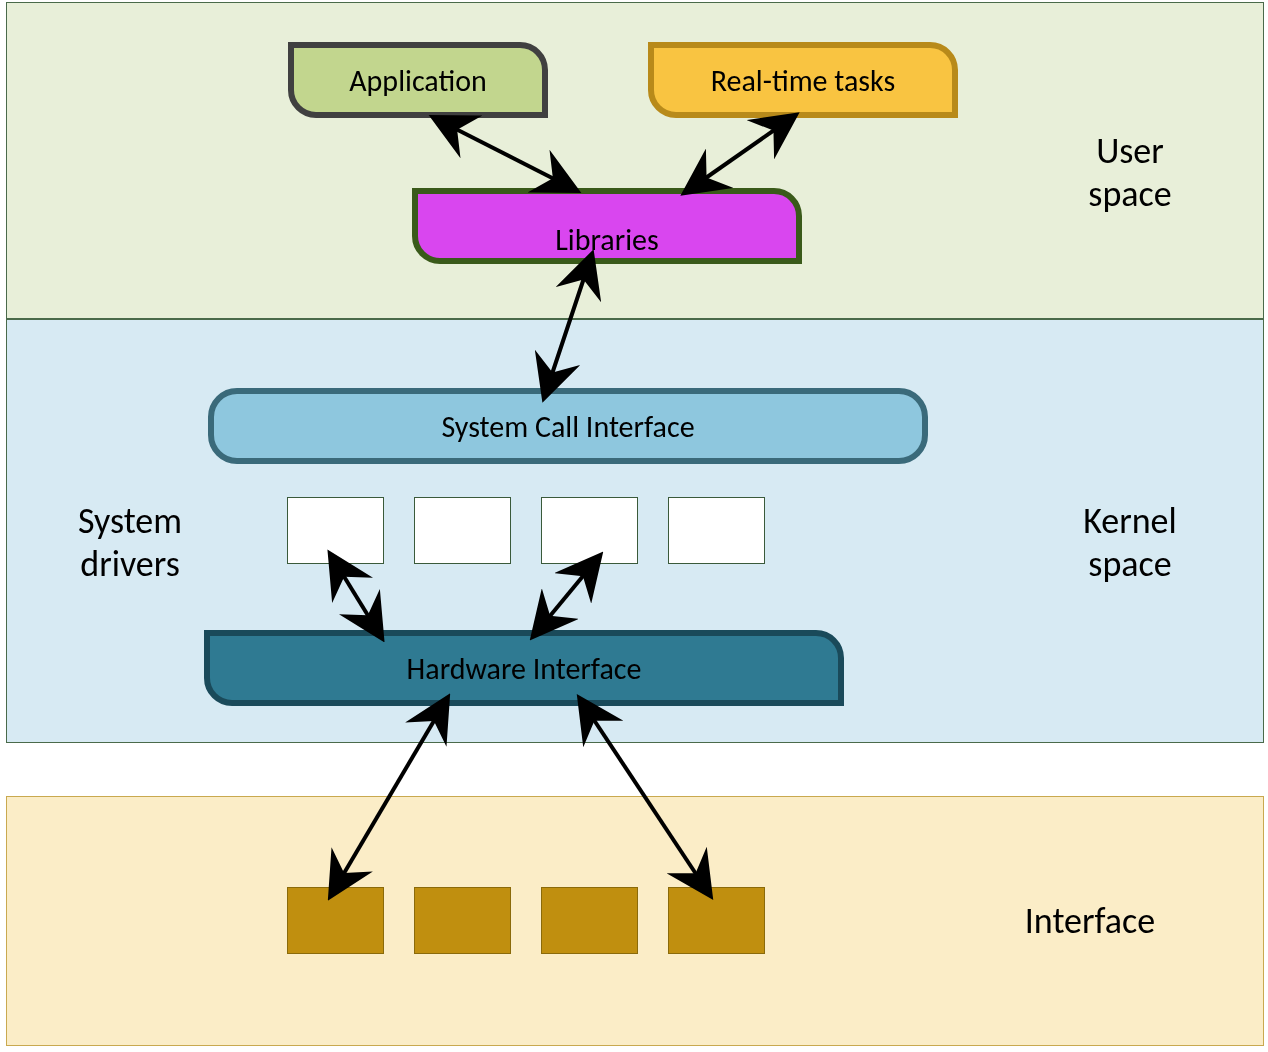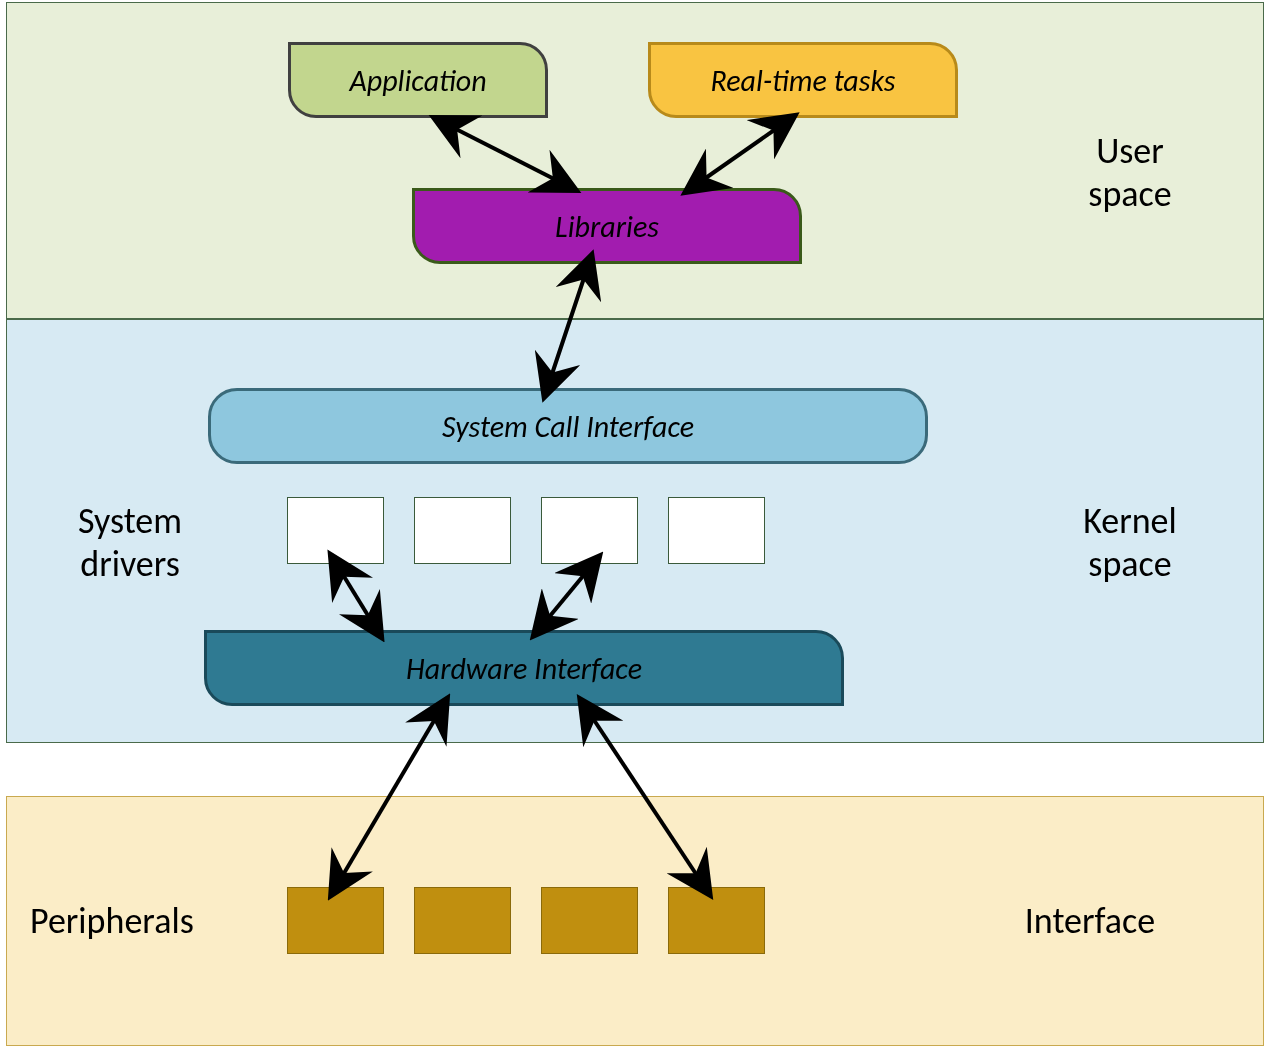--- a/index.html
+++ b/index.html
@@ -21,24 +21,23 @@
   .shape {
     position: absolute;
     display: flex;
     align-items: center;
     justify-content: center;
     font-size: 30px;
     color: #000;
     box-sizing: border-box;
   }
   .tab-shape {
-    border: 3px solid #404040;
+    border: 6px solid #404040;
     border-top-right-radius: 28px;
     border-bottom-left-radius: 28px;
-    font-style: italic;
   }
   .label {
     position: absolute;
     font-size: 36px;
     color: #000;
     text-align: center;
     line-height: 1.2;
   }
   .driver-box {
     position: absolute;
@@ -82,31 +81,30 @@
     <div>Kernel</div>
     <div>space</div>
   </div>
   <div class="label" style="left:980px; top:900px; width:220px;">Interface</div>
 
   <div class="label" style="left:55px; top:500px; width:150px;">
     <div>System</div>
     <div>drivers</div>
   </div>
 
-  <div class="label" style="left:30px; top:900px; width:220px; text-align:left;">Peripherals</div>
 
   <div class="shape tab-shape" style="left:288px; top:42px; width:260px; height:76px; background:#c2d68e;">
     <span>Application</span>
   </div>
 
   <div class="shape tab-shape" style="left:648px; top:42px; width:310px; height:76px; background:#f9c441; border-color:#b88a1a;">
     <span>Real-time tasks</span>
   </div>
 
-  <div class="shape tab-shape" style="left:412px; top:188px; width:390px; height:76px; background:#a21caf; border-color:#3a5a1a;">
+  <div class="shape tab-shape" style="left:412px; top:188px; width:390px; height:76px; background:#d946ef; border-color:#3a5a1a;align-items:flex-end;">
     <span>Libraries</span>
   </div>
 
   <div class="shape tab-shape" style="left:208px; top:388px; width:720px; height:76px; background:#8ec7de; border-color:#3a6a7a;border-radius:29px;">
     <span>System Call Interface</span>
   </div>
 
   <div class="driver-box" style="left:287px; top:497px;"></div>
   <div class="driver-box" style="left:414px; top:497px;"></div>
   <div class="driver-box" style="left:541px; top:497px;"></div>

